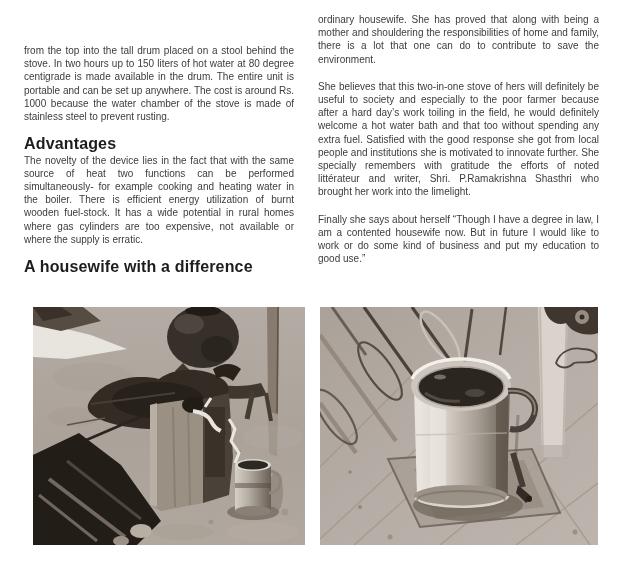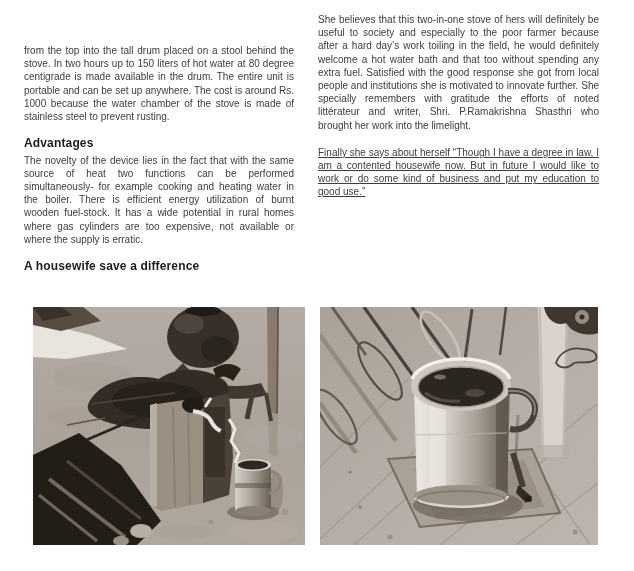--- a/index.html
+++ b/index.html
@@ -2,42 +2,43 @@
 <html><head>
 <meta charset="utf-8">
 <style>
   html,body { margin:0; padding:0; background:#ffffff; }
   .page {
     position:relative; width:634px; height:571px; background:#ffffff;
     font-family:"Liberation Sans", sans-serif; overflow:hidden;
   }
   .col { position:absolute; text-align:justify; font-size:10px; line-height:13.2px; color:#3c3c3c; }
   .col p { margin:0 0 14px 0; }
-  .col p.tight { margin-bottom:0;text-decoration:underline; }
-  .col h3 { font-size:12px; line-height:13.4px; margin:0 0 3px 0; color:#1d1d1d; font-weight:bold; letter-spacing:.15px; }
+  .col p.tight { margin-bottom:0; }
+  .col h3 { font-size:16px; line-height:13.4px; margin:0 0 3px 0; color:#1d1d1d; font-weight:bold; letter-spacing:.15px; }
   #col-left  { left:24px; top:44px; width:270px; }
   #col-right { left:318px; top:13px; width:281px; }
   .photo { position:absolute; top:307px; height:238px; }
   #photo-left  { left:33px;  width:272px; }
   #photo-right { left:320px; width:278px; }
   .photo svg { display:block; width:100%; height:100%; }
 </style>
 </head>
 <body>
 
 <div class="page">
 
   <div class="col" id="col-left">
     <p>from the top into the tall drum placed on a stool behind the stove. In two hours up to 150 liters of hot water at 80 degree centigrade is made available in the drum. The entire unit is portable and can be set up anywhere. The cost is around Rs. 1000 because the water chamber of the stove is made of stainless steel to prevent rusting.</p>
     <h3>Advantages</h3>
     <p>The novelty of the device lies in the fact that with the same source of heat two functions can be performed simultaneously- for example cooking and heating water in the boiler. There is efficient energy utilization of burnt wooden fuel-stock.  It has a wide potential in rural homes where gas cylinders are too expensive, not available or where the supply is erratic.</p>
-    <h3>A housewife save a difference</h3>
+    <h3>A housewife with a difference</h3>
   </div>
 
   <div class="col" id="col-right">
+    <p>ordinary housewife. She has proved that along with being a mother and shouldering the responsibilities of home and family, there is a lot that one can do to contribute to save the environment.</p>
     <p>She believes that this two-in-one stove of hers will definitely be useful to society and especially to the poor farmer because after a hard day’s work toiling in the field, he would definitely welcome a hot water bath and that too without spending any extra fuel. Satisfied with the good response she got from local people and institutions she is motivated to innovate further. She specially remembers with gratitude the efforts of noted littérateur and writer, Shri. P.Ramakrishna Shasthri who brought her work into the limelight.</p>
     <p class="tight">Finally she says about herself “Though I have a degree in law, I am a contented housewife now. But in future I would like to work or do some kind of business and put my education to good use.”</p>
   </div>
 
   <div class="photo" id="photo-left">
     <svg viewBox="0 0 272 238">
       <defs>
         <linearGradient id="groundL" x1="0" y1="0" x2="0" y2="1">
           <stop offset="0" stop-color="#b4aca4"></stop>
             <stop offset=".55" stop-color="#aba29a"></stop>

